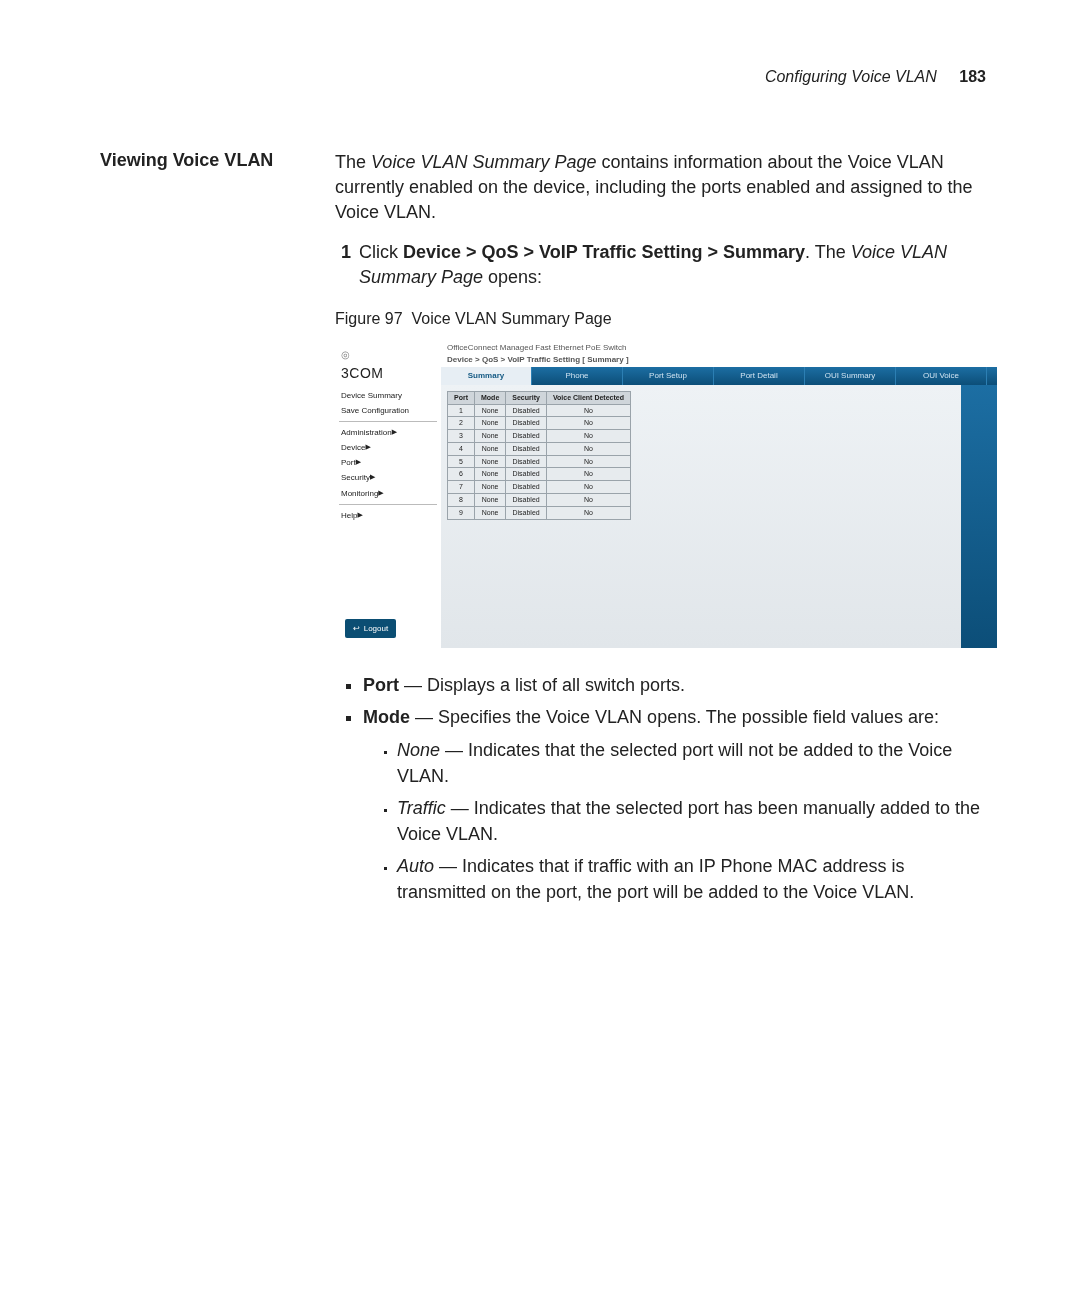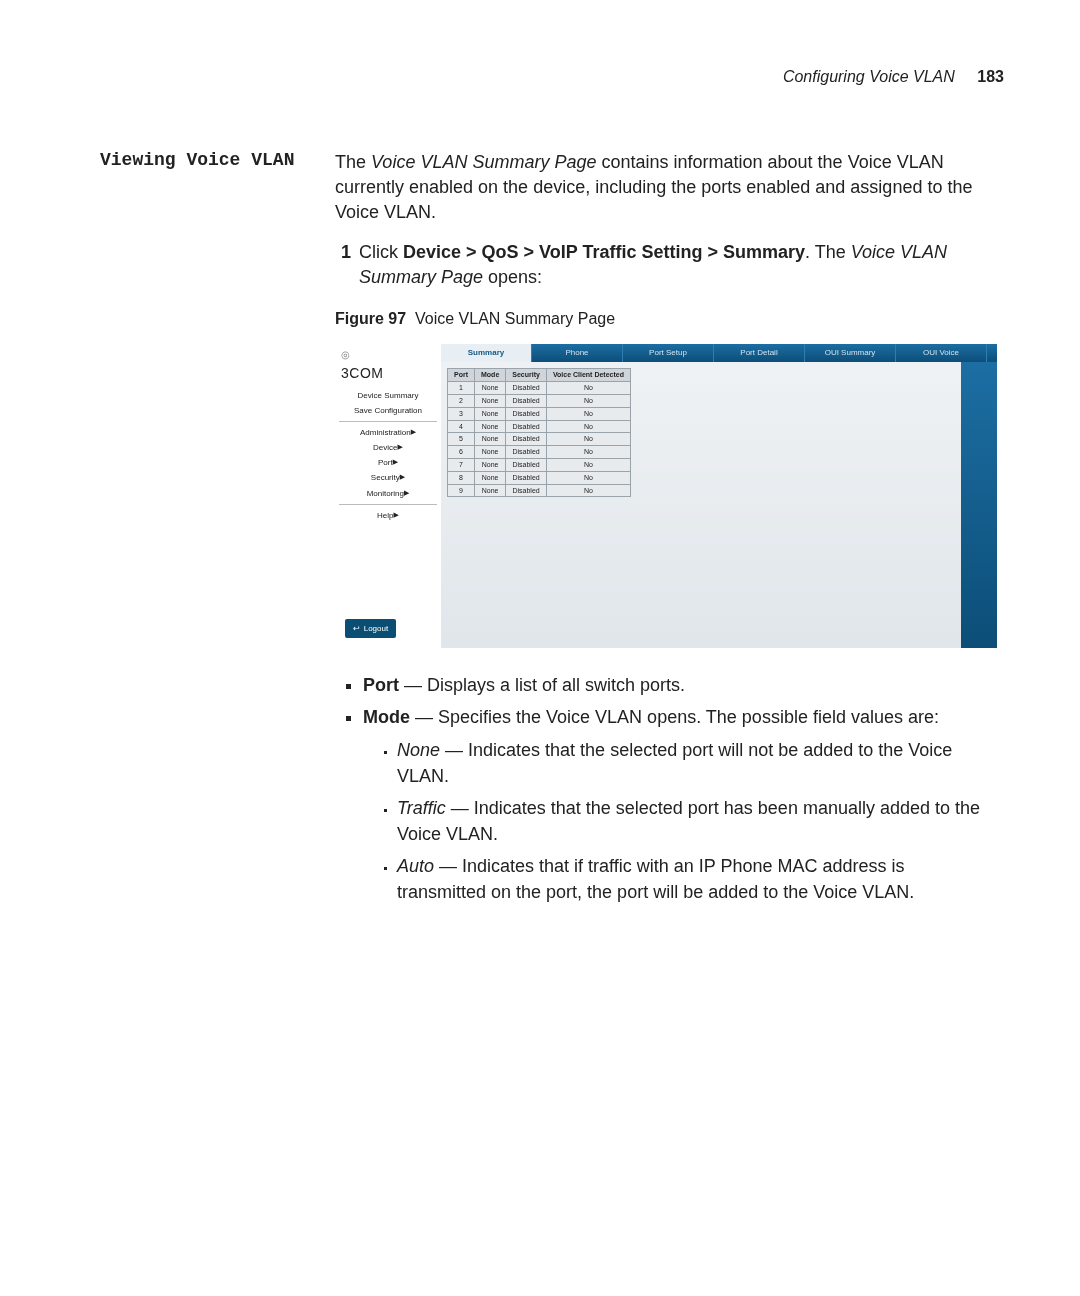--- a/index.html
+++ b/index.html
@@ -8,35 +8,35 @@
     background: #fff;
     color: #222;
     width: 1080px;
     height: 1296px;
     position: relative;
     box-sizing: border-box;
     padding: 70px 90px 60px 100px;
   }
   .running-head {
     position: absolute;
-    right: 76px;
+    right: 94px;
     top: 68px;
     font-style: italic;
     font-size: 16px;
   }
   .running-head .pg { font-style: normal; font-weight: bold; margin-left: 18px; }
   .content { margin-top: 80px; }
   .row1 { display: flex; }
-  .side-heading { width: 220px; font-weight: bold; font-size: 18px; flex: none; font-family: Liberation Mono, monospace; }
+  .side-heading { width: 220px; font-weight: bold; font-size: 18px; flex: none; }
   .body-col { flex: 1; font-size: 18px; line-height: 1.4; margin-left: 15px; }
   .body-col .em { font-style: italic; }
   .step { display: flex; margin-top: 14px; }
   .step .num { width: 16px; text-align: right; font-weight: bold; margin-right: 8px; }
   .figlabel { margin-top: 18px; font-size: 16px; }
-  .figlabel .figb { font-weight: bold; text-align: center; }
+  .figlabel .figb { font-weight: normal; text-align: center; }
   .fig-outer { margin-top: 6px; border: 0; }
   .fig {
     width: 662px; height: 312px;
     display: flex; flex-direction: row;
     position: relative;
     font-size: 8px;
     background: #fff;
   }
   .fig .left {
     width: 106px; background: #fff; position: relative;
@@ -44,21 +44,21 @@
   }
   .fig .brand {
     font-family: Arial, sans-serif;
     font-weight: 500;
     letter-spacing: 0.5px;
     padding: 8px 6px 4px 6px;
     font-size: 14px;
   }
   .brand-icon { font-size: 10px; opacity: .6; }
   .fig .menu { padding: 0 4px; }
-  .fig .menu .mi { padding: 2px 2px; display: flex; justify-content: center; }
+  .fig .menu .mi { padding: 2px 2px; display: flex; justify-content: flex-start; }
   .fig .menu .mi .arw { font-size: 7px; }
   .fig .menu hr { border: none; border-top: 1px solid #bbb; margin: 3px 0; }
   .fig .logout {
     position: absolute; bottom: 10px; left: 10px;
     background: #0b4e73; color: #fff; padding: 4px 8px; border-radius: 2px;
     font-size: 8px; display: inline-flex; align-items: center; gap: 4px;
   }
   .fig .right { flex: 1; display: flex; flex-direction: column; }
   .fig .tophdr { padding: 6px 6px 2px 6px; font-size: 8px; color: #555; }
   .fig .tophdr .t2 { font-weight: bold; }
@@ -158,20 +158,22 @@
                   <span class="arw">▶</span>
                 </div>
             </div>
             <div class="logout">
               <span>↩</span>
               <span>Logout</span>
             </div>
           </div>
           <div class="right">
             <div class="tophdr">
+              <div>OfficeConnect Managed Fast Ethernet PoE Switch</div>
+              <div class="t2">Device &gt; QoS &gt; VoIP Traffic Setting [ Summary ]</div>
             </div>
             <div class="tabs">
               <div class="tab active">Summary</div>
               <div class="tab">Phone</div>
               <div class="tab">Port Setup</div>
               <div class="tab">Port Detail</div>
               <div class="tab">OUI Summary</div>
               <div class="tab">OUI Voice</div>
             </div>
             <div class="stage">

